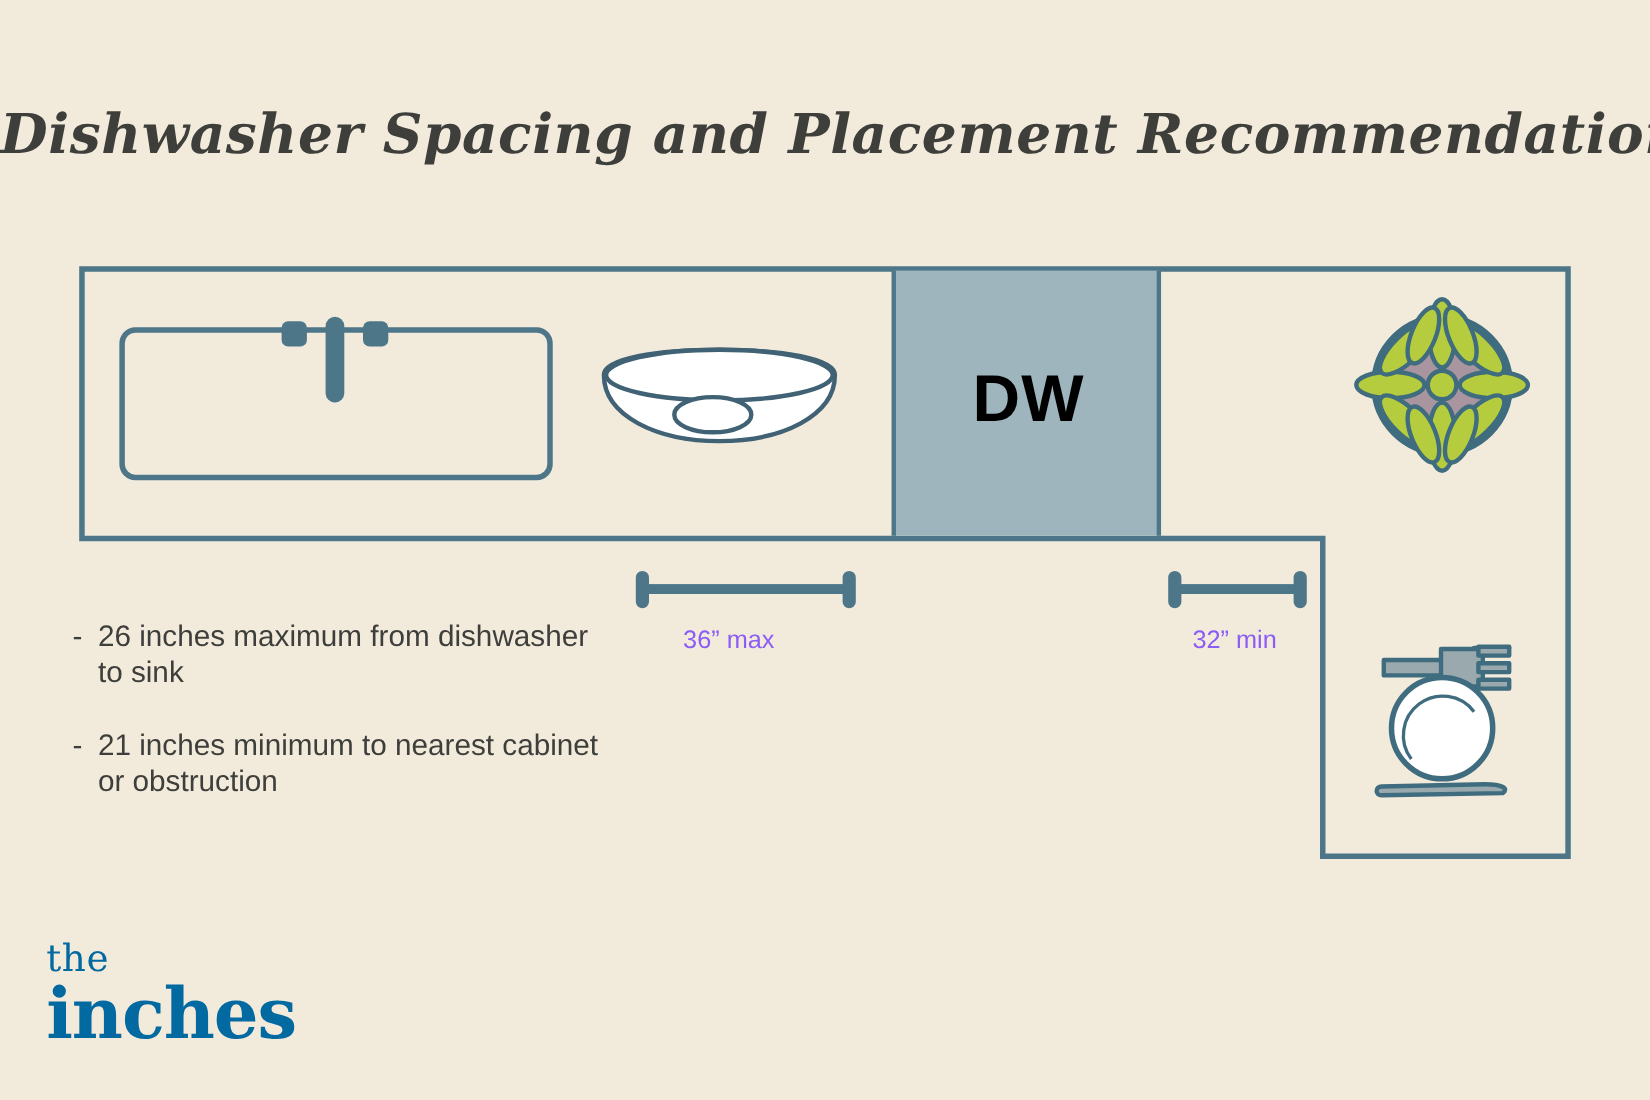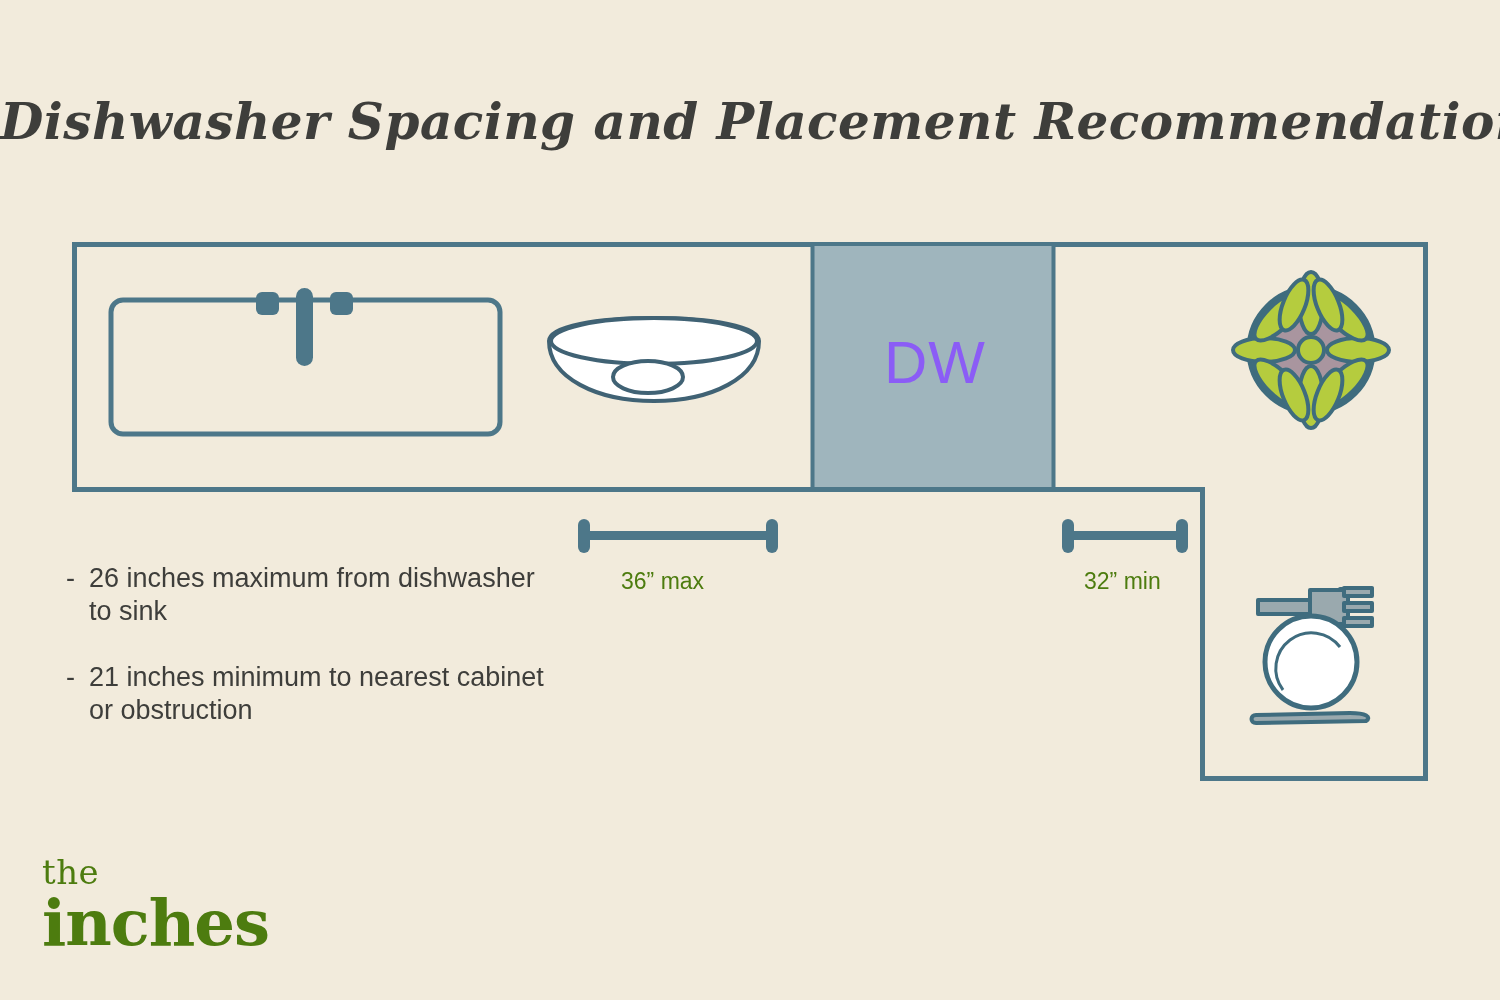--- a/index.html
+++ b/index.html
@@ -46,28 +46,28 @@
     position: absolute;
     left: 812px;
     top: 243px;
     width: 246px;
     height: 238px;
     display: flex;
     align-items: center;
     justify-content: center;
     font-family: "Liberation Sans", sans-serif;
     font-size: 60px;
-    font-weight: 400;
+    font-weight: 700;
+    color: #000000;
+    letter-spacing: 1px;
+  }
+  .dim-label {
+    position: absolute;
+    font-size: 23px;
     color: #8b5cf6;
-    letter-spacing: 1px;
-  }
-  .dim-label {
-    position: absolute;
-    font-size: 23px;
-    color: #4d7c0f;
     white-space: nowrap;
     font-family: "Liberation Sans", sans-serif;
   }
   #dim-label-36 { left: 621px; top: 568px; }
   #dim-label-21 { left: 1084px; top: 568px; }
   .notes {
     position: absolute;
     left: 66px;
     top: 562px;
     width: 480px;
@@ -84,21 +84,21 @@
     width: 23px;
     flex: 0 0 23px;
     font-size: 27px;
   }
   .note-text { flex: 1 1 auto; }
   .logo {
     position: absolute;
     left: 42px;
     top: 855px;
     font-family: "DejaVu Serif", serif;
-    color: #4d7c0f;
+    color: #0369a1;
     line-height: 1;
   }
   .logo-the {
     font-size: 34px;
     letter-spacing: 0.5px;
     margin-bottom: 2px;
   }
   .logo-spruce {
     font-size: 64px;
     font-weight: 700;

